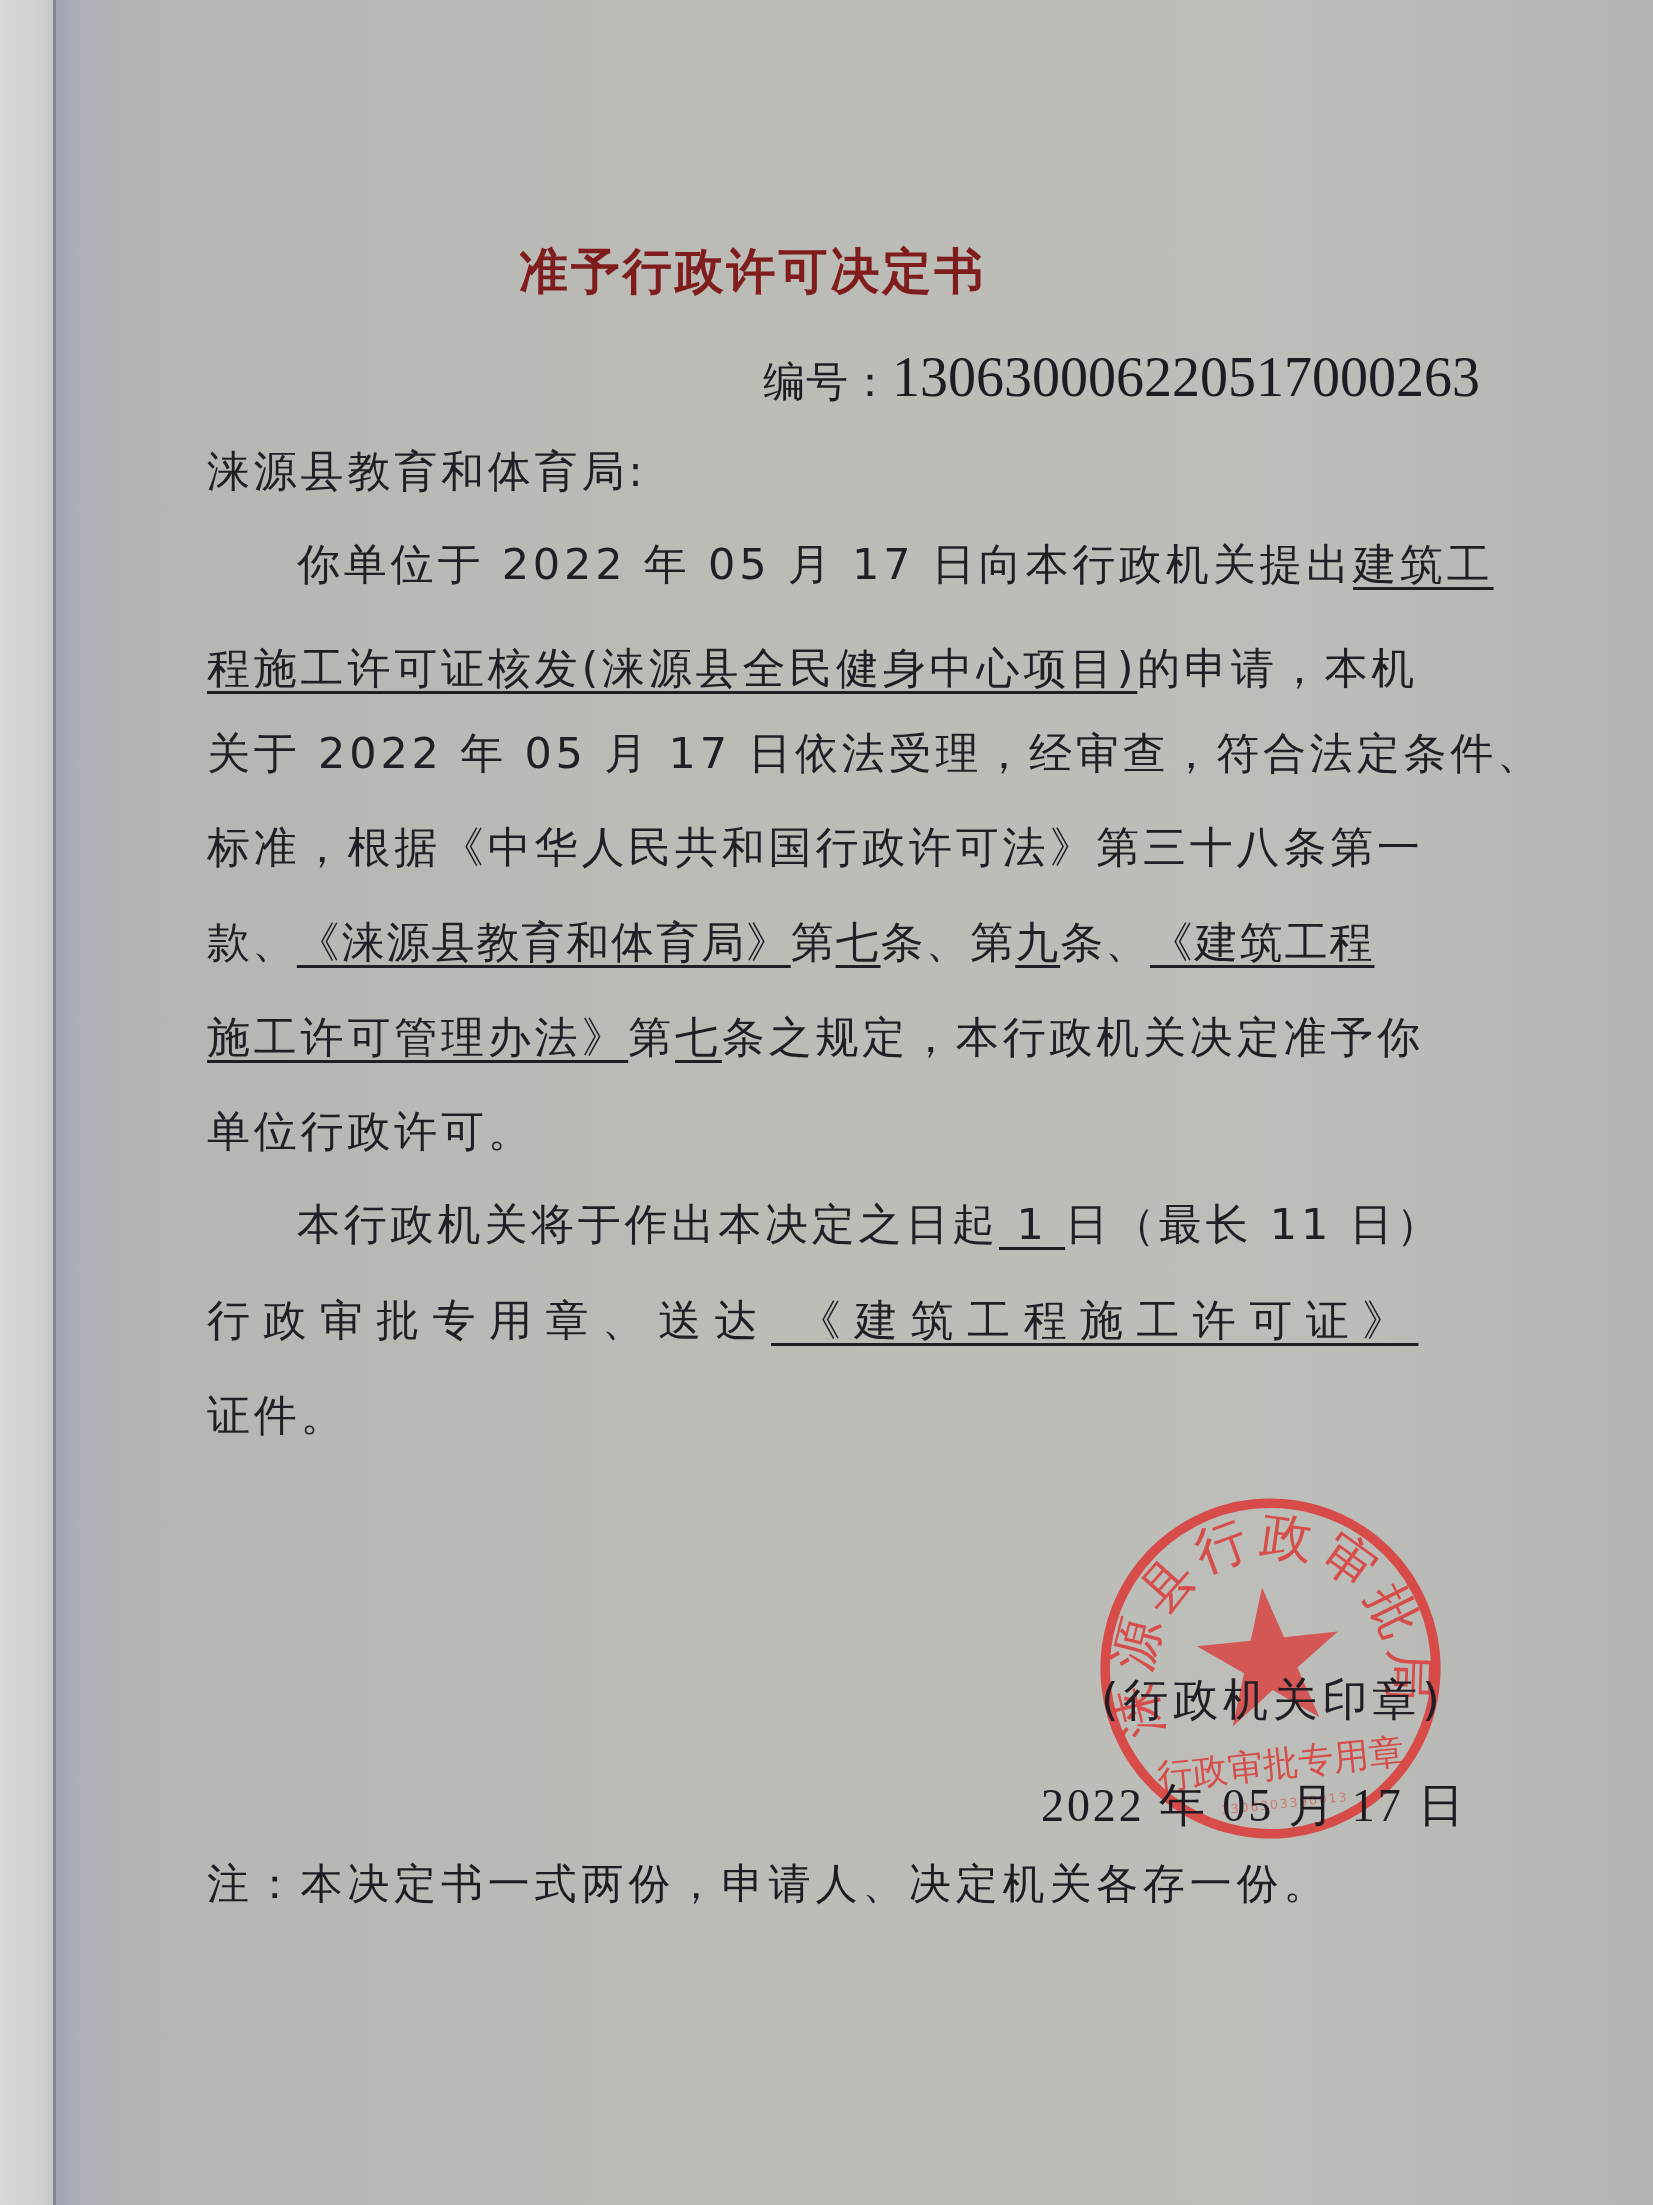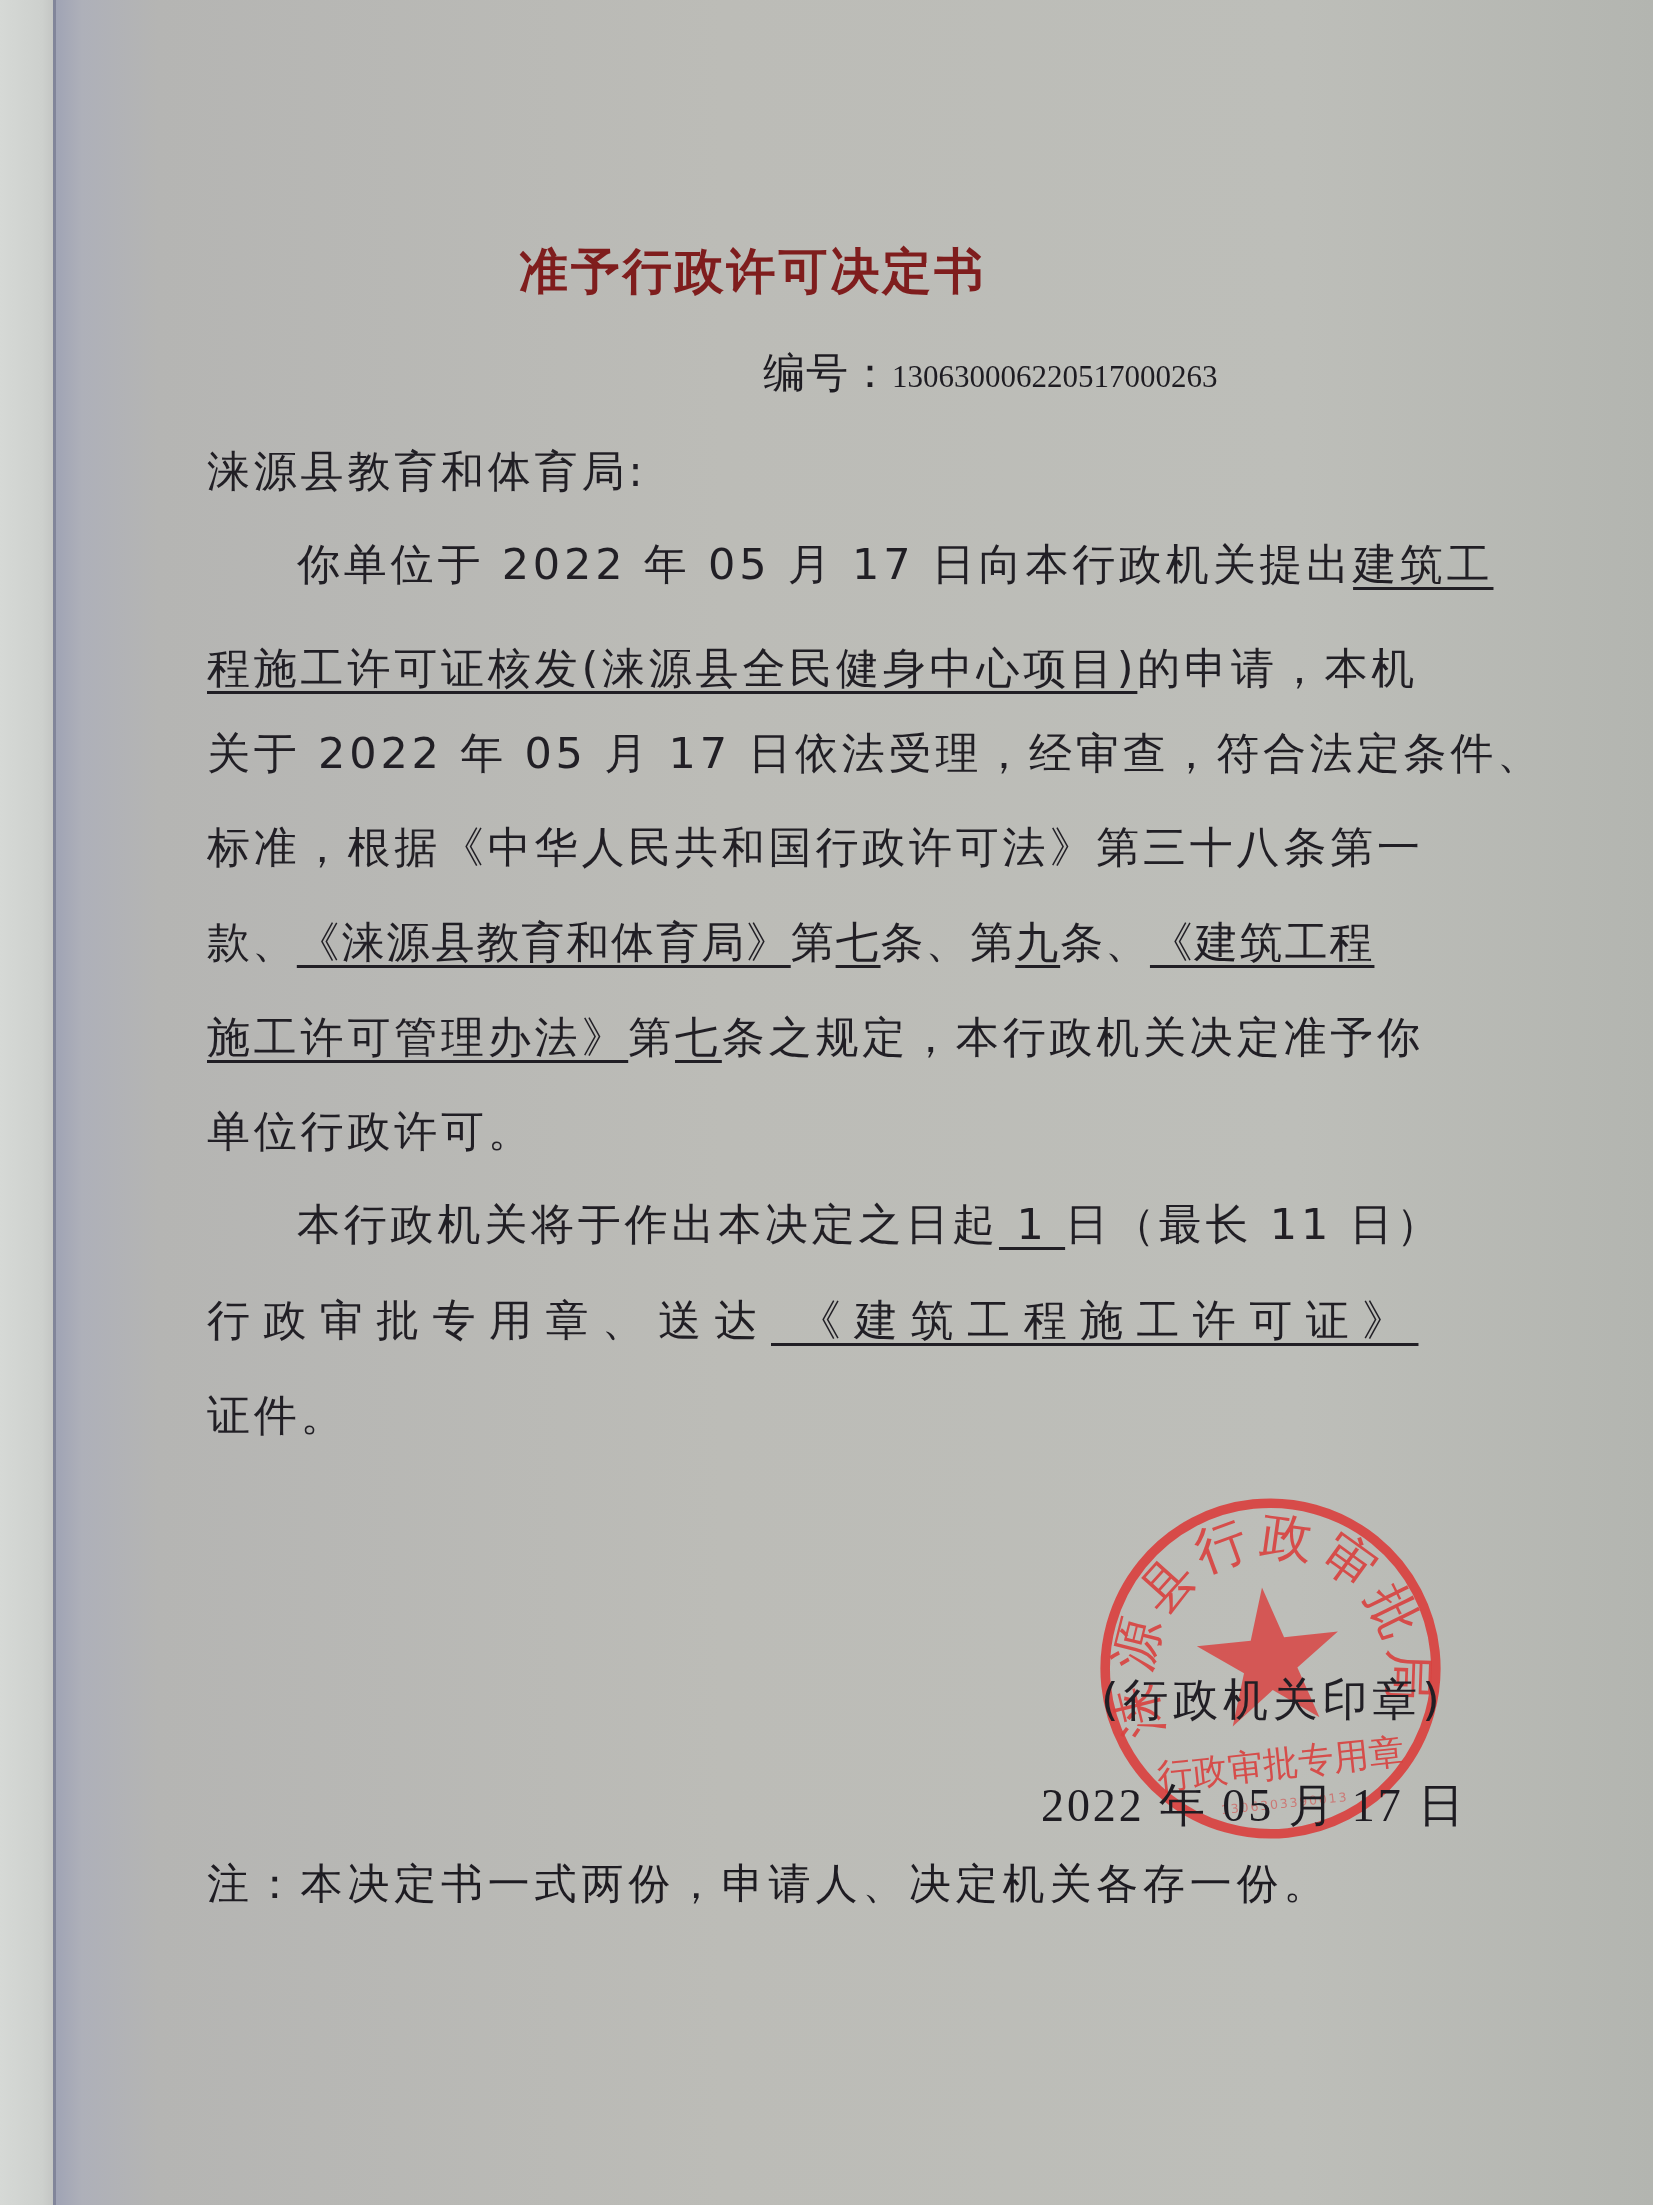--- a/index.html
+++ b/index.html
@@ -20,21 +20,21 @@
   .page::before {
     content:""; position:absolute; left:0; top:0; width:2.9px; height:100%;
     background:#6e7188; opacity:.6;
   }
   .txt { position:absolute; white-space:nowrap; font-family:"DejaVu Sans","Liberation Sans",sans-serif; }
   .title {
     left:519px; top:239px; font-size:49px; font-weight:bold; letter-spacing:2.9px;
     color:#7f1d1d;
   }
   .docno { left:763px; top:345px; font-size:42px; letter-spacing:1px; }
-  .docno .num { font-family:"Liberation Serif","DejaVu Serif",serif; font-size:31px; letter-spacing:0; }
+  .docno .num { font-family:"Liberation Serif","DejaVu Serif",serif; font-size:56px; letter-spacing:0; }
   .line { font-size:43px; letter-spacing:3.8px; color:#211f25; }
   .u { text-decoration:underline; text-decoration-thickness:2.9px; text-underline-offset:7.7px; }
   .seal {
     position:absolute; left:1098px; top:1496px; width:345px; height:345px;
     transform:rotate(-6deg);
   }
   .note { font-size:42px; letter-spacing:4.8px; }
   .date { font-family:"Liberation Serif","DejaVu Serif",serif; font-size:46px; letter-spacing:2.9px; }
 </style>
 </head>

